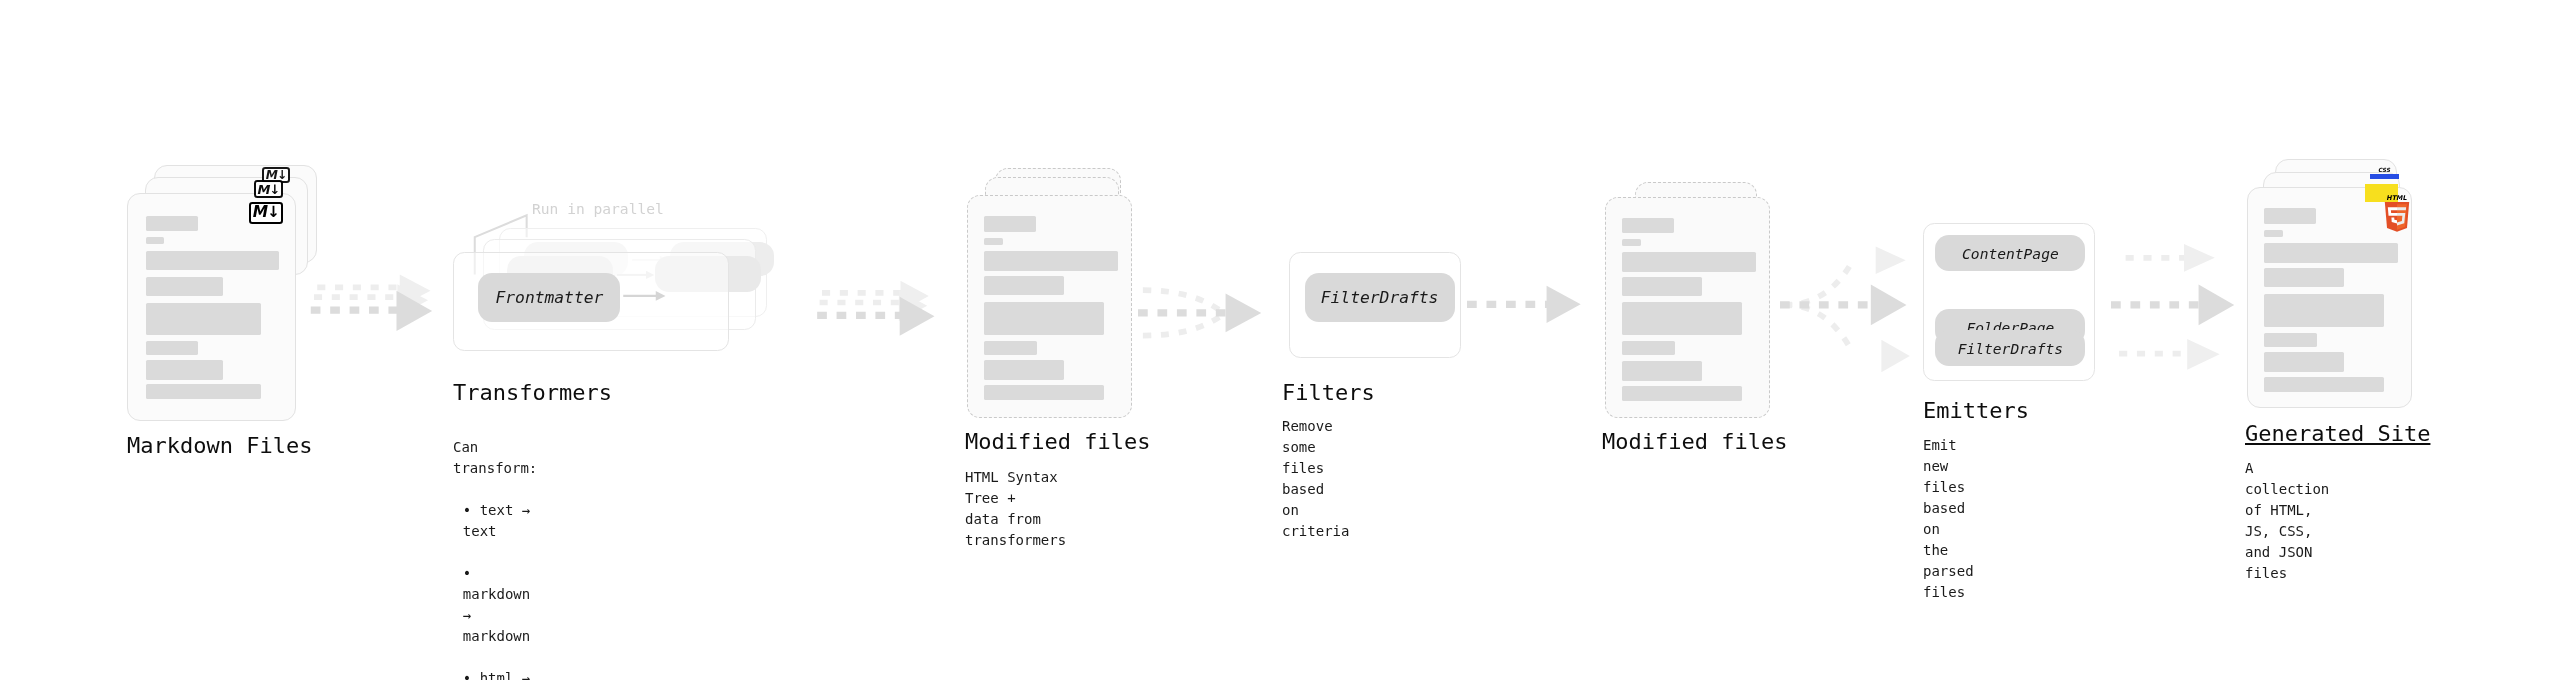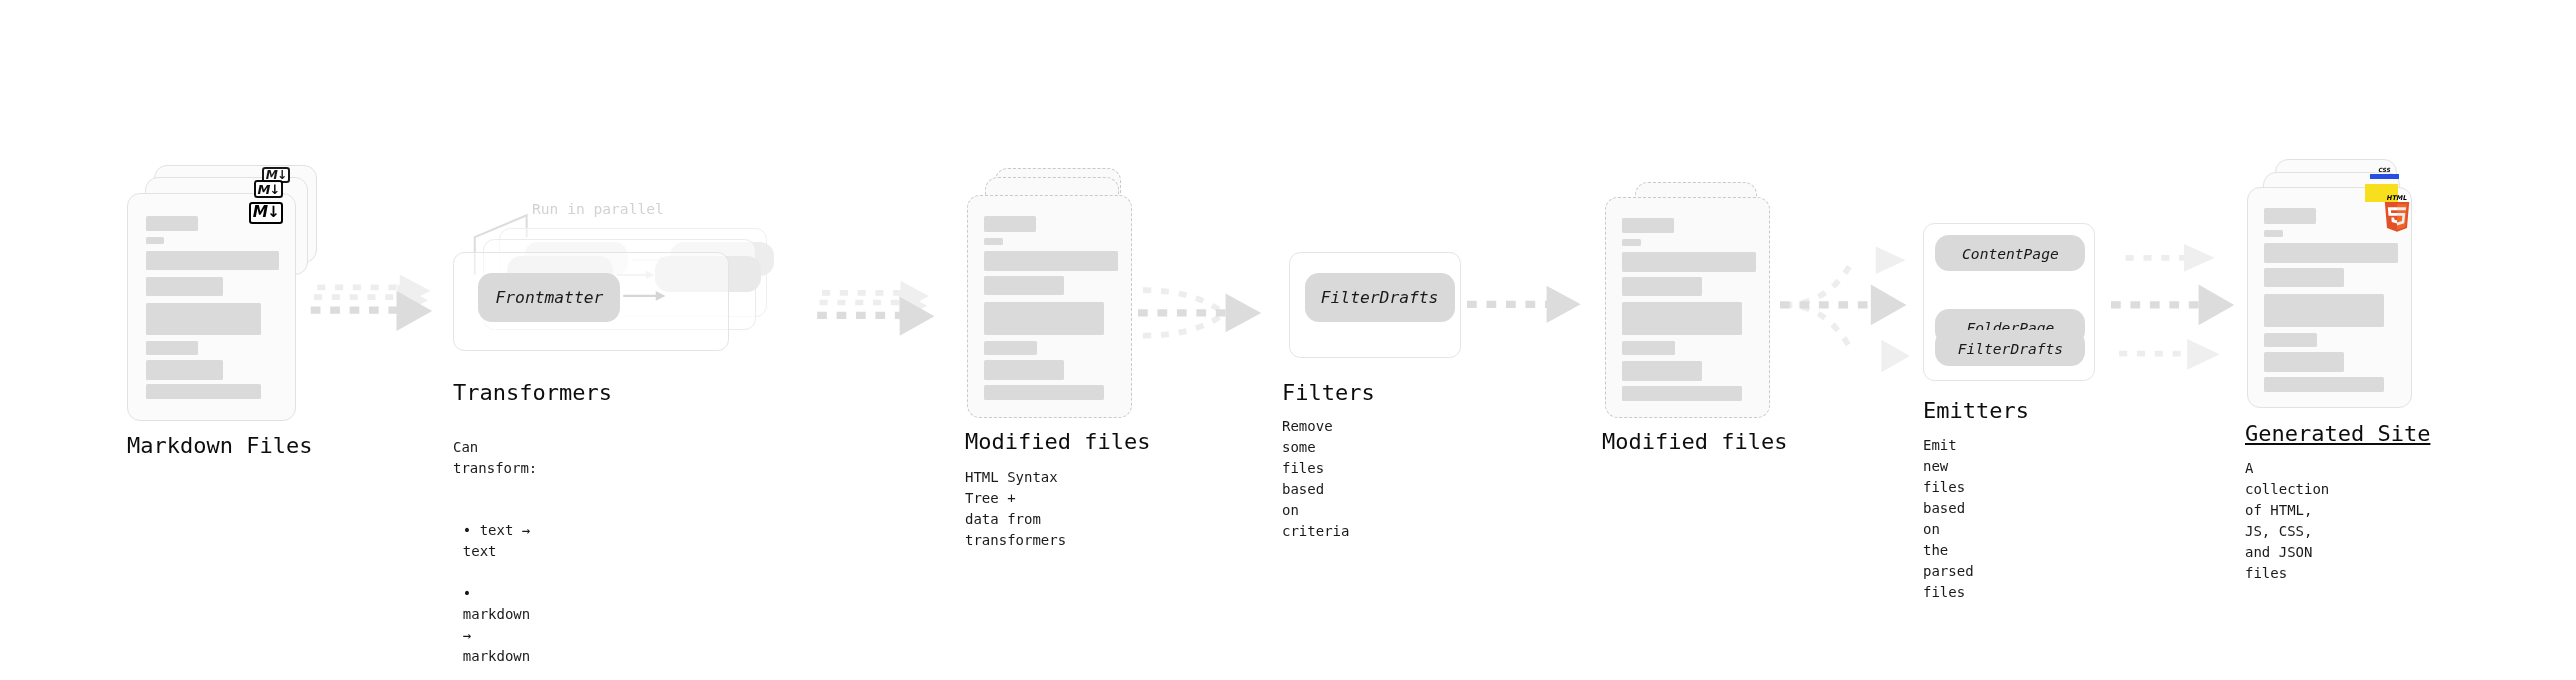--- a/index.html
+++ b/index.html
@@ -187,21 +187,21 @@
     <svg style="left:169px;top:38px;width:46px;height:13px;" viewBox="0 0 56 16" width="46" height="13">
       <path class="inner-arrow" d="M0,6 L42,6"></path>
       <polygon class="inner-arrow-head" points="40,0 52,6 40,12"></polygon>
     </svg>
   </div>
 
   <div class="stage-title" style="left:453px;top:380px;">Transformers</div>
 
   <div class="stage-desc" style="left:453px;top:416px;">
     <div>Can transform:</div>
-    <div class="bullets" style="padding-left:9.8px;margin-top:20px;">• text → text</div>
+    <div class="bullets" style="padding-left:9.8px;">• text → text</div>
     <div class="bullets" style="padding-left:9.8px;">• markdown → markdown</div>
     <div class="bullets" style="padding-left:9.8px;">• html → html</div>
   </div>
 </div>
 
 <svg style="left:817px;top:275px;width:150px;height:89px;" viewBox="0 0 185 110" width="150" height="89">
   <path class="arrow-line faint" d="M6,22 L105,22"></path>
   <polygon class="arrow-head faint" points="103,7 138,26 103,45"></polygon>
   <path class="arrow-line faint" d="M3,34 L103,34"></path>
   <polygon class="arrow-head faint" points="101,19 136,38 101,57"></polygon>

